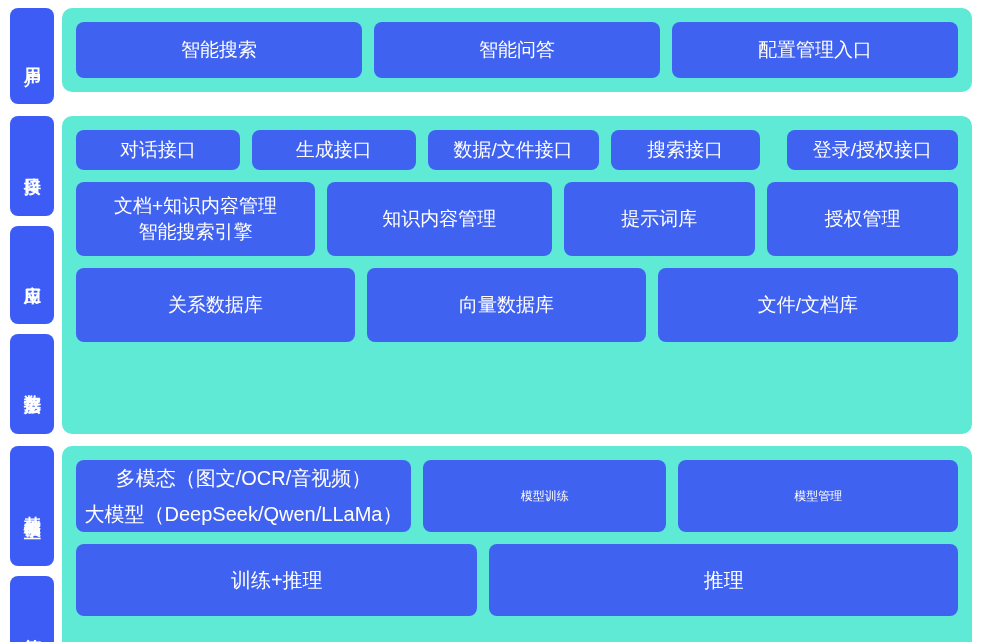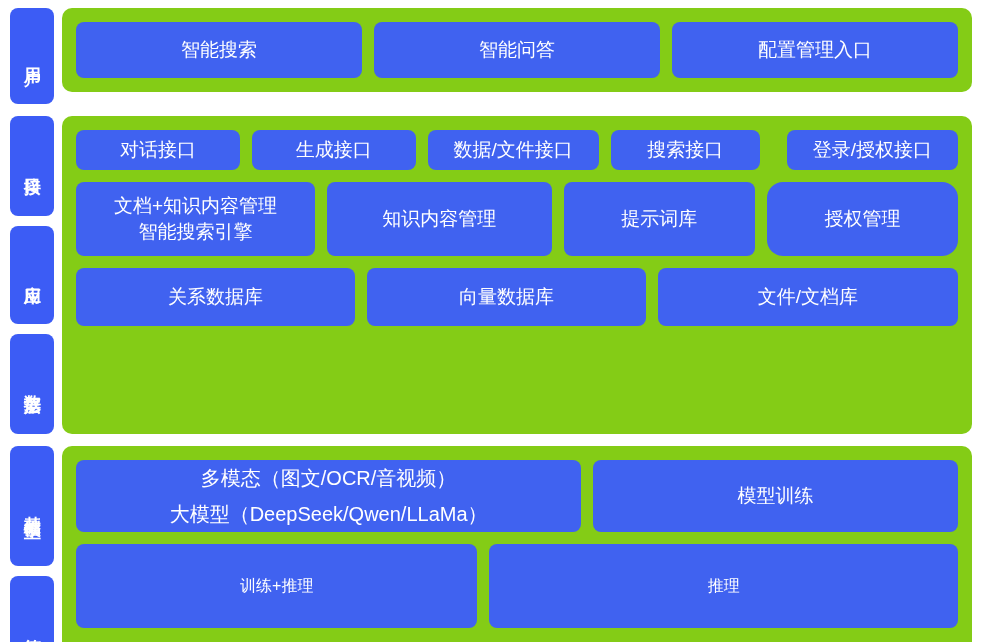--- a/index.html
+++ b/index.html
@@ -46,21 +46,21 @@
     display: flex;
     align-items: center;
     justify-content: center;
     text-align: center;
     writing-mode: vertical-rl;
     letter-spacing: 2px;
     padding: 6px 0;
   }
   .panel {
     flex: 1 1 auto;
-    background: #84cc16;
+    background: #5eead4;
     border-radius: 10px;
     padding: 14px 14px;
     box-sizing: border-box;
     display: flex;
     flex-direction: column;
     gap: 12px;
   }
   .row {
     display: flex;
     gap: 12px;
@@ -95,29 +95,29 @@
   }
 
   
   .band-mid .label-col { gap: 10px; }
   .band-mid .side-label.l1 { height: 88px; }
   .band-mid .side-label.l2 { height: 86px; }
   .band-mid .side-label.l3 { height: 88px; }
   .band-mid .panel { padding: 14px; gap: 12px; }
   .band-mid .row-1 .card { height: 40px; font-size: 19px; }
   .band-mid .row-2 .card { height: 74px; font-size: 19px; }
-  .band-mid .row-3 .card { height: 58px; font-size: 19px; }
+  .band-mid .row-3 .card { height: 74px; font-size: 19px; }
 
   
   .band-base .label-col { gap: 10px; }
   .band-base .side-label.b1 { height: 108px; }
   .band-base .side-label.b2 { height: 92px; }
   .band-base .panel { padding: 14px; gap: 12px; }
-  .band-base .row-1 .card { height: 72px; font-size: 19px; }
-  .band-base .row-2 .card { height: 84px; font-size: 16px; }
+  .band-base .row-1 .card { height: 72px; font-size: 12px; }
+  .band-base .row-2 .card { height: 72px; font-size: 20px; }
   .band-base .row-1 .card.multiline { font-size: 20px; line-height: 36px; }
 </style>
 </head>
 <body>
 
 <div class="canvas">
 
   <div class="band band-user">
     <div class="label-col">
       <div class="side-label">用户</div>
@@ -145,21 +145,21 @@
         <div class="card" style="flex:1.05 1 0;">数据/文件接口</div>
         <div class="card" style="flex:0.9 1 0;">搜索接口</div>
         <div class="card" style="flex:1.05 1 0;margin-left:15px;">登录/授权接口</div>
       </div>
 
       <div class="row row-2">
         <div class="card" style="flex:1.12 1 0;">文档+知识内容管理
 智能搜索引擎</div>
         <div class="card" style="flex:1.05 1 0;">知识内容管理</div>
         <div class="card" style="flex:0.88 1 0;">提示词库</div>
-        <div class="card" style="flex:0.88 1 0;border-radius:16px;">授权管理</div>
+        <div class="card" style="flex:0.88 1 0;">授权管理</div>
       </div>
 
       <div class="row row-3">
         <div class="card" style="flex:1 1 0;">关系数据库</div>
         <div class="card" style="flex:1 1 0;">向量数据库</div>
         <div class="card" style="flex:1.08 1 0;">文件/文档库</div>
       </div>
 
     </div>
   </div>
@@ -168,20 +168,21 @@
     <div class="label-col">
       <div class="side-label b1">基础模型</div>
       <div class="side-label b2">算力层</div>
     </div>
     <div class="panel">
 
       <div class="row row-1">
         <div class="card multiline" style="flex:1.15 1 0;">多模态（图文/OCR/音视频）
 大模型（DeepSeek/Qwen/LLaMa）</div>
         <div class="card" style="flex:0.82 1 0;">模型训练</div>
+        <div class="card" style="flex:0.95 1 0;">模型管理</div>
       </div>
 
       <div class="row row-2">
         <div class="card" style="flex:0.92 1 0;">训练+推理</div>
         <div class="card" style="flex:1.08 1 0;">推理</div>
       </div>
 
     </div>
   </div>
 

